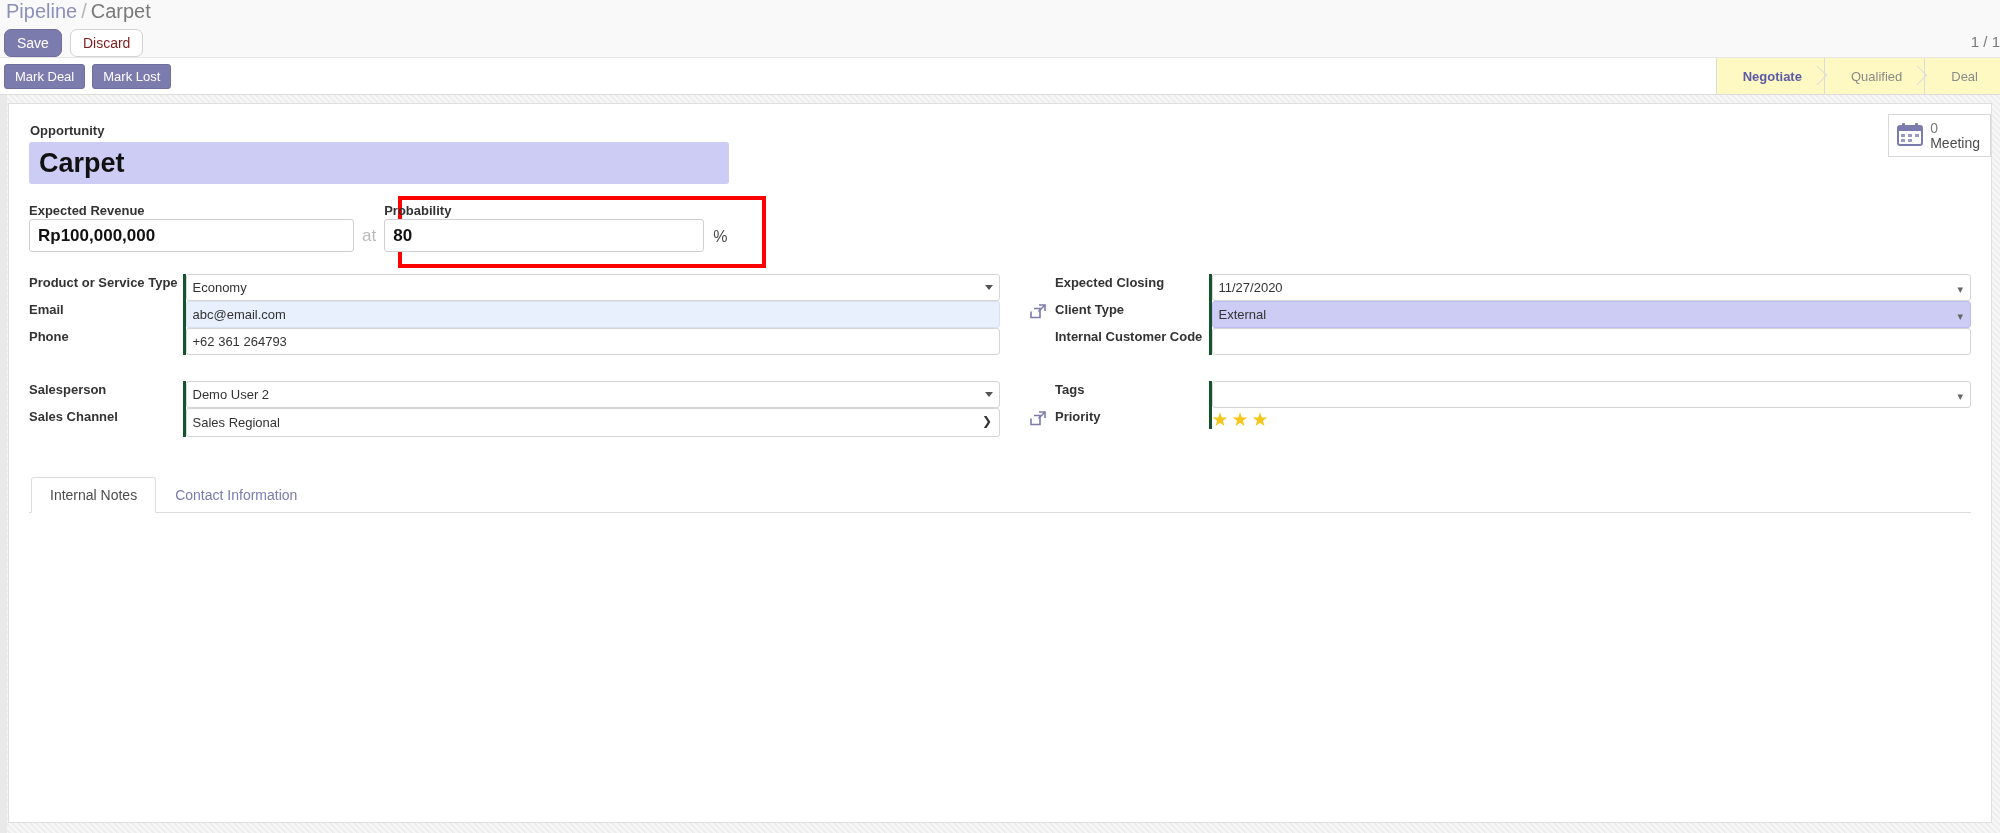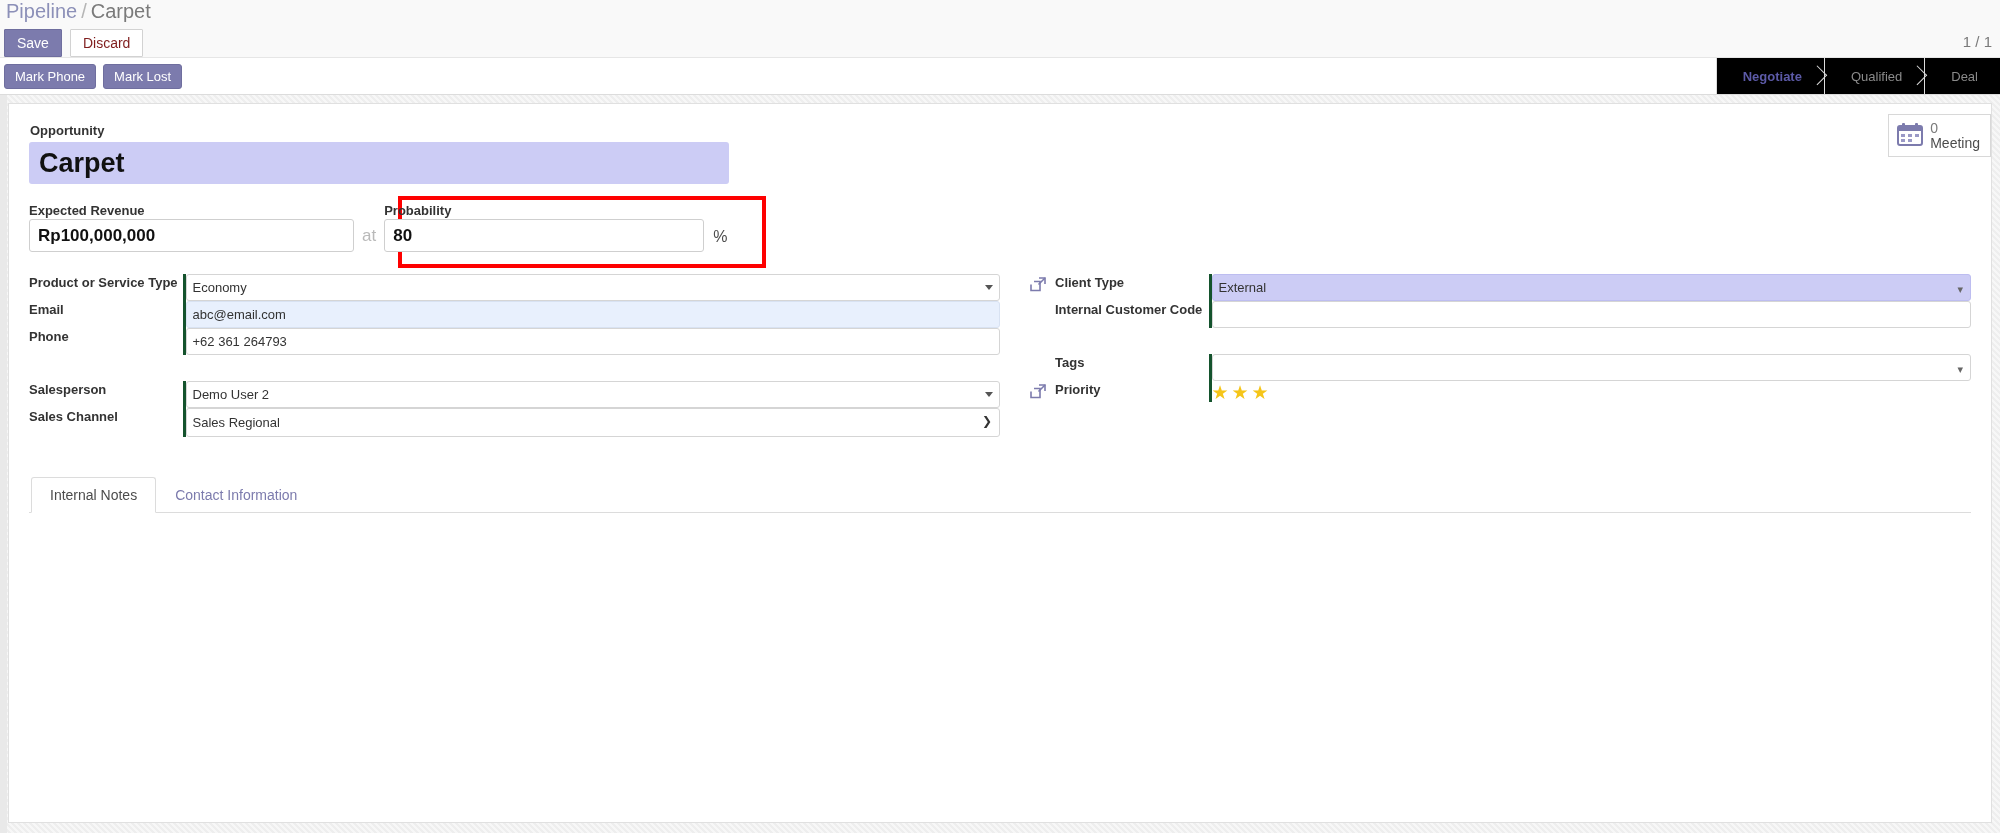--- a/index.html
+++ b/index.html
@@ -31,33 +31,33 @@
   }
   .breadcrumb .crumb-link{ color:#8c90b8; }
   .breadcrumb .crumb-sep{ color:#b5b5b5; margin:0 4px; }
   .breadcrumb .crumb-current{ color:#7a7a7a; }
 
   .btn-row{ position:absolute; left:4px; top:29px; display:flex; gap:8px; }
   .btn{
     font-family:"Liberation Sans", sans-serif;
     font-size:14px;
     padding:4px 12px;
-    border-radius:1px;
+    border-radius:7px;
     cursor:pointer;
     line-height:18px;
     white-space:nowrap;
   }
   .btn-primary{
     background:#7c7bad; color:#ffffff; border:1px solid #6f6e9e;
   }
   .btn-default{
     background:#ffffff; color:#7f1d1d; border:1px solid #d2d2d2;
   }
   .pager{
-    position:absolute; right:8px; top:33px;
+    position:absolute; right:0; top:33px;
     font-size:15px; color:#7a7a7a; white-space:nowrap;
   }
 
   
   .action-bar{
     height:38px;
     background:#ffffff;
     border-top:1px solid #e6e6e6;
     border-bottom:1px solid #dcdcdc;
     position:relative;
@@ -77,21 +77,21 @@
   .statusbar{
     position:absolute; right:0; top:0; height:100%;
     display:flex; align-items:stretch;
   }
   .status-step{
     position:relative;
     display:flex; align-items:center;
     padding:0 22px 0 26px;
     font-size:13px;
     color:#8a8a8a;
-    background:#000000;
+    background:#fef9c3;
     border-left:1px solid #dcdcdc;
     white-space:nowrap;
   }
   .status-step:first-child{ border-left:1px solid #dcdcdc; }
   .status-step.active{ color:#5c5aa7; font-weight:bold; }
   .status-step::after{
     content:"";
     position:absolute; right:-1px; top:50%;
     width:13px; height:13px;
     margin-top:-7px;
@@ -308,21 +308,21 @@
   <div class="btn-row">
     <div class="btn btn-primary">Save</div>
     <div class="btn btn-default">Discard</div>
   </div>
 
   <div class="pager">1 / 1</div>
 </div>
 
 <div class="action-bar">
   <div class="action-btns">
-    <div class="btn-sm">Mark Phone</div>
+    <div class="btn-sm">Mark Deal</div>
     <div class="btn-sm">Mark Lost</div>
   </div>
 
   <div class="statusbar">
     <div class="status-step active">
       <span>Negotiate</span>
     </div>
     <div class="status-step">
       <span>Qualified</span>
     </div>
@@ -439,20 +439,31 @@
               </div>
             </td>
           </tr>
         </tbody>
           </table>
       </div>
 
       <div class="col right">
         <table class="fgrid">
           <tbody>
+              <tr>
+            <td class="tdlabel indent">
+              <span class="lbl">Expected Closing</span>
+            </td>
+            <td class="tdfield">
+              <div class="selwrap">
+                <input class="inp" value="11/27/2020" style="">
+                <span class="caret-small">▾</span>
+              </div>
+            </td>
+          </tr>
           <tr>
             <td class="tdlabel indent">
               <span class="ext-ico">
                 <svg width="17" height="17" viewBox="0 0 17 17">
                   <path d="M2 5.5 h6 v9 h-9 v-6" fill="none" stroke="#7c7bad" stroke-width="1.6" transform="translate(2,0)"></path>
                   <path d="M9 2 h6 v6" fill="none" stroke="#7c7bad" stroke-width="1.6"></path>
                   <path d="M15 2 L8.5 8.5" fill="none" stroke="#7c7bad" stroke-width="1.6"></path>
                 </svg>
               </span>
               <span class="lbl">Client Type</span>

